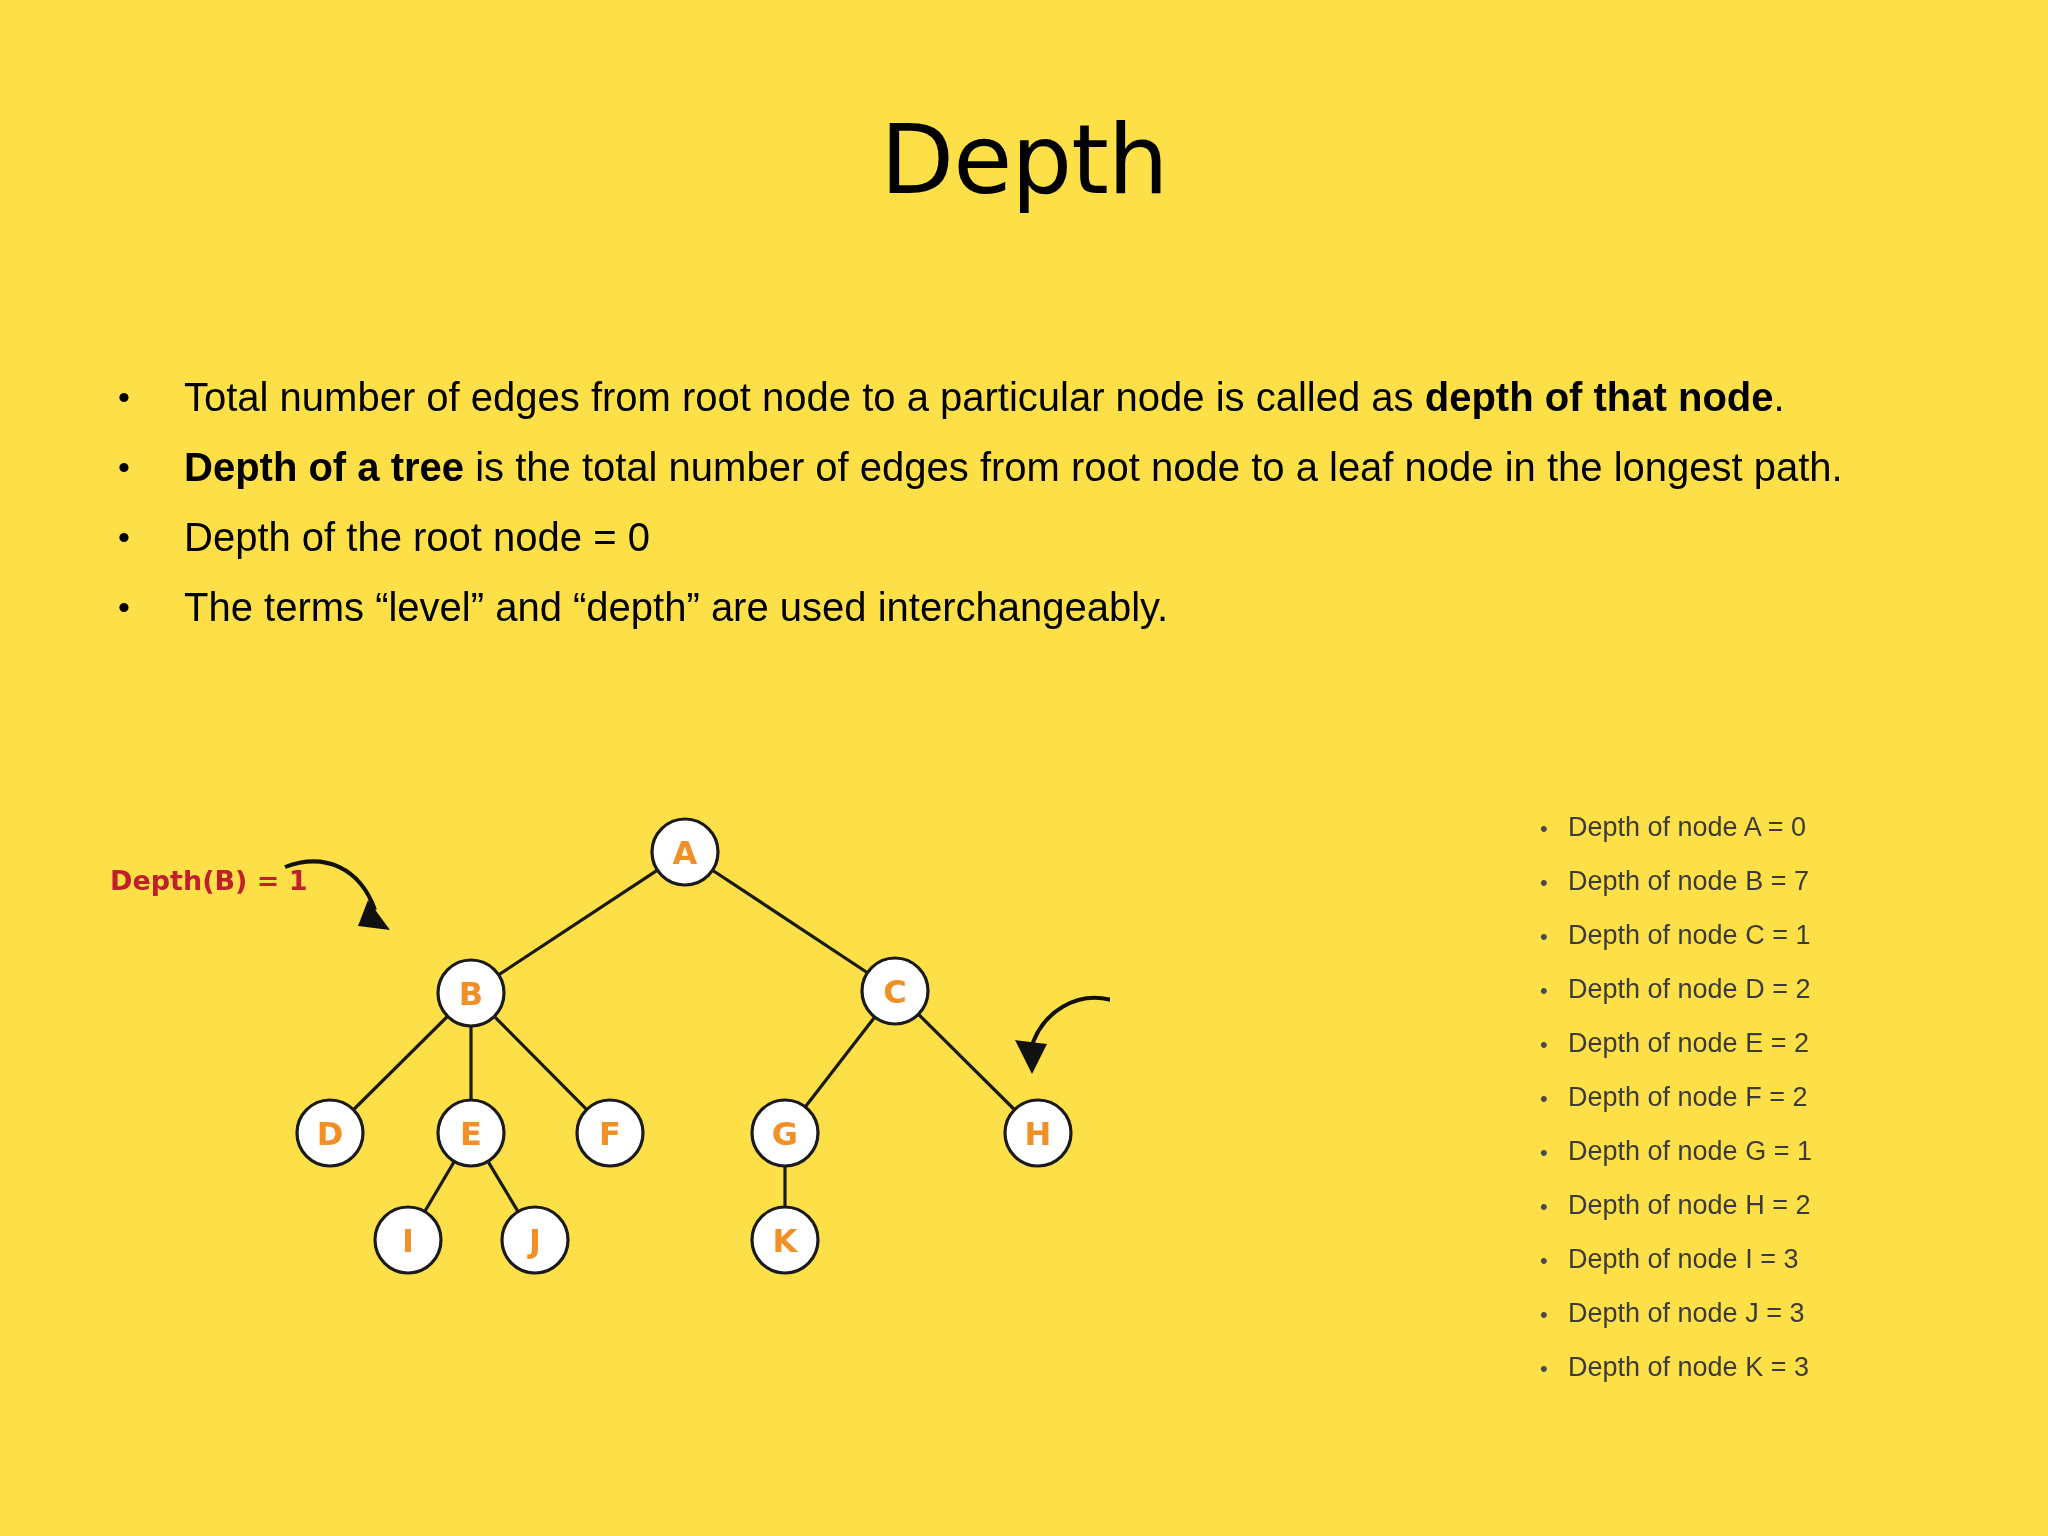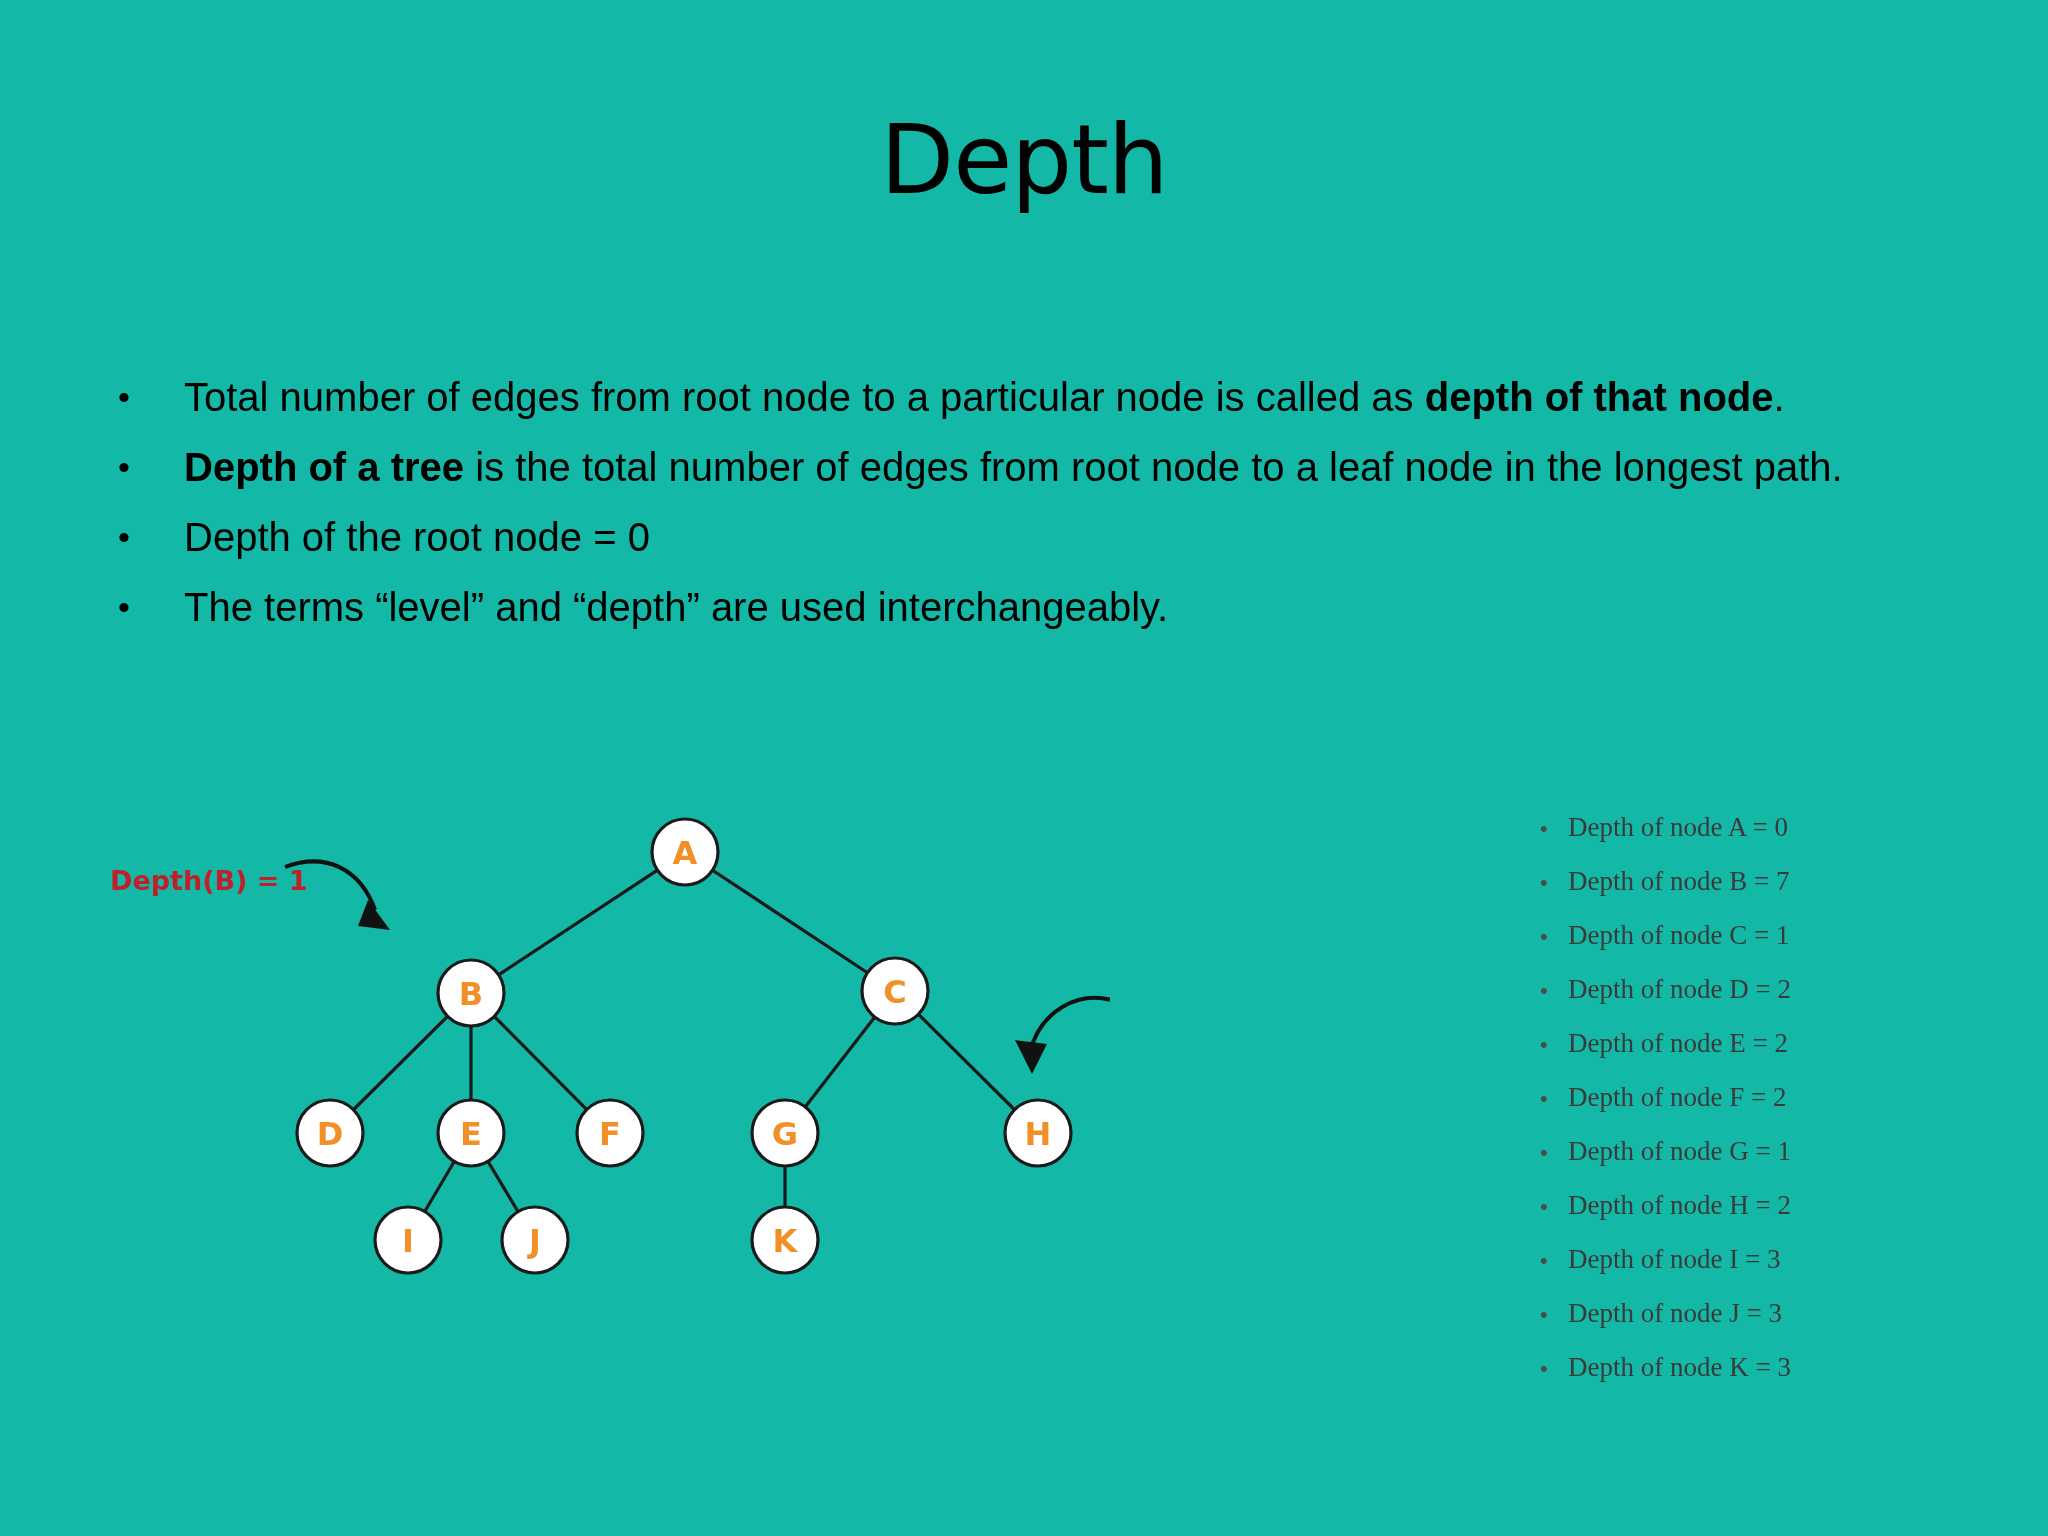--- a/index.html
+++ b/index.html
@@ -4,21 +4,21 @@
 <style>
   html, body {
     margin: 0;
     padding: 0;
     background: #ffffff;
   }
   #slide {
     position: relative;
     width: 2048px;
     height: 1536px;
-    background: #14b8a6;
+    background: #fde047;
     overflow: hidden;
     font-family: "Liberation Sans", sans-serif;
   }
 
   
   #slide-title {
     position: absolute;
     left: 0;
     top: 110px;
     width: 2048px;
@@ -117,21 +117,21 @@
   }
   .depth-bullet {
     flex: 0 0 auto;
     width: 28px;
     font-size: 22px;
     color: #4a4a4a;
     line-height: 1;
   }
   .depth-label {
     flex: 1 1 auto;
-    font-family: Liberation Serif, serif;
+    font-family: Liberation Sans, sans-serif;
     font-size: 27px;
     color: #3a3a3a;
     white-space: nowrap;
   }
 </style>
 </head>
 <body>
 
 <div id="slide">
 

